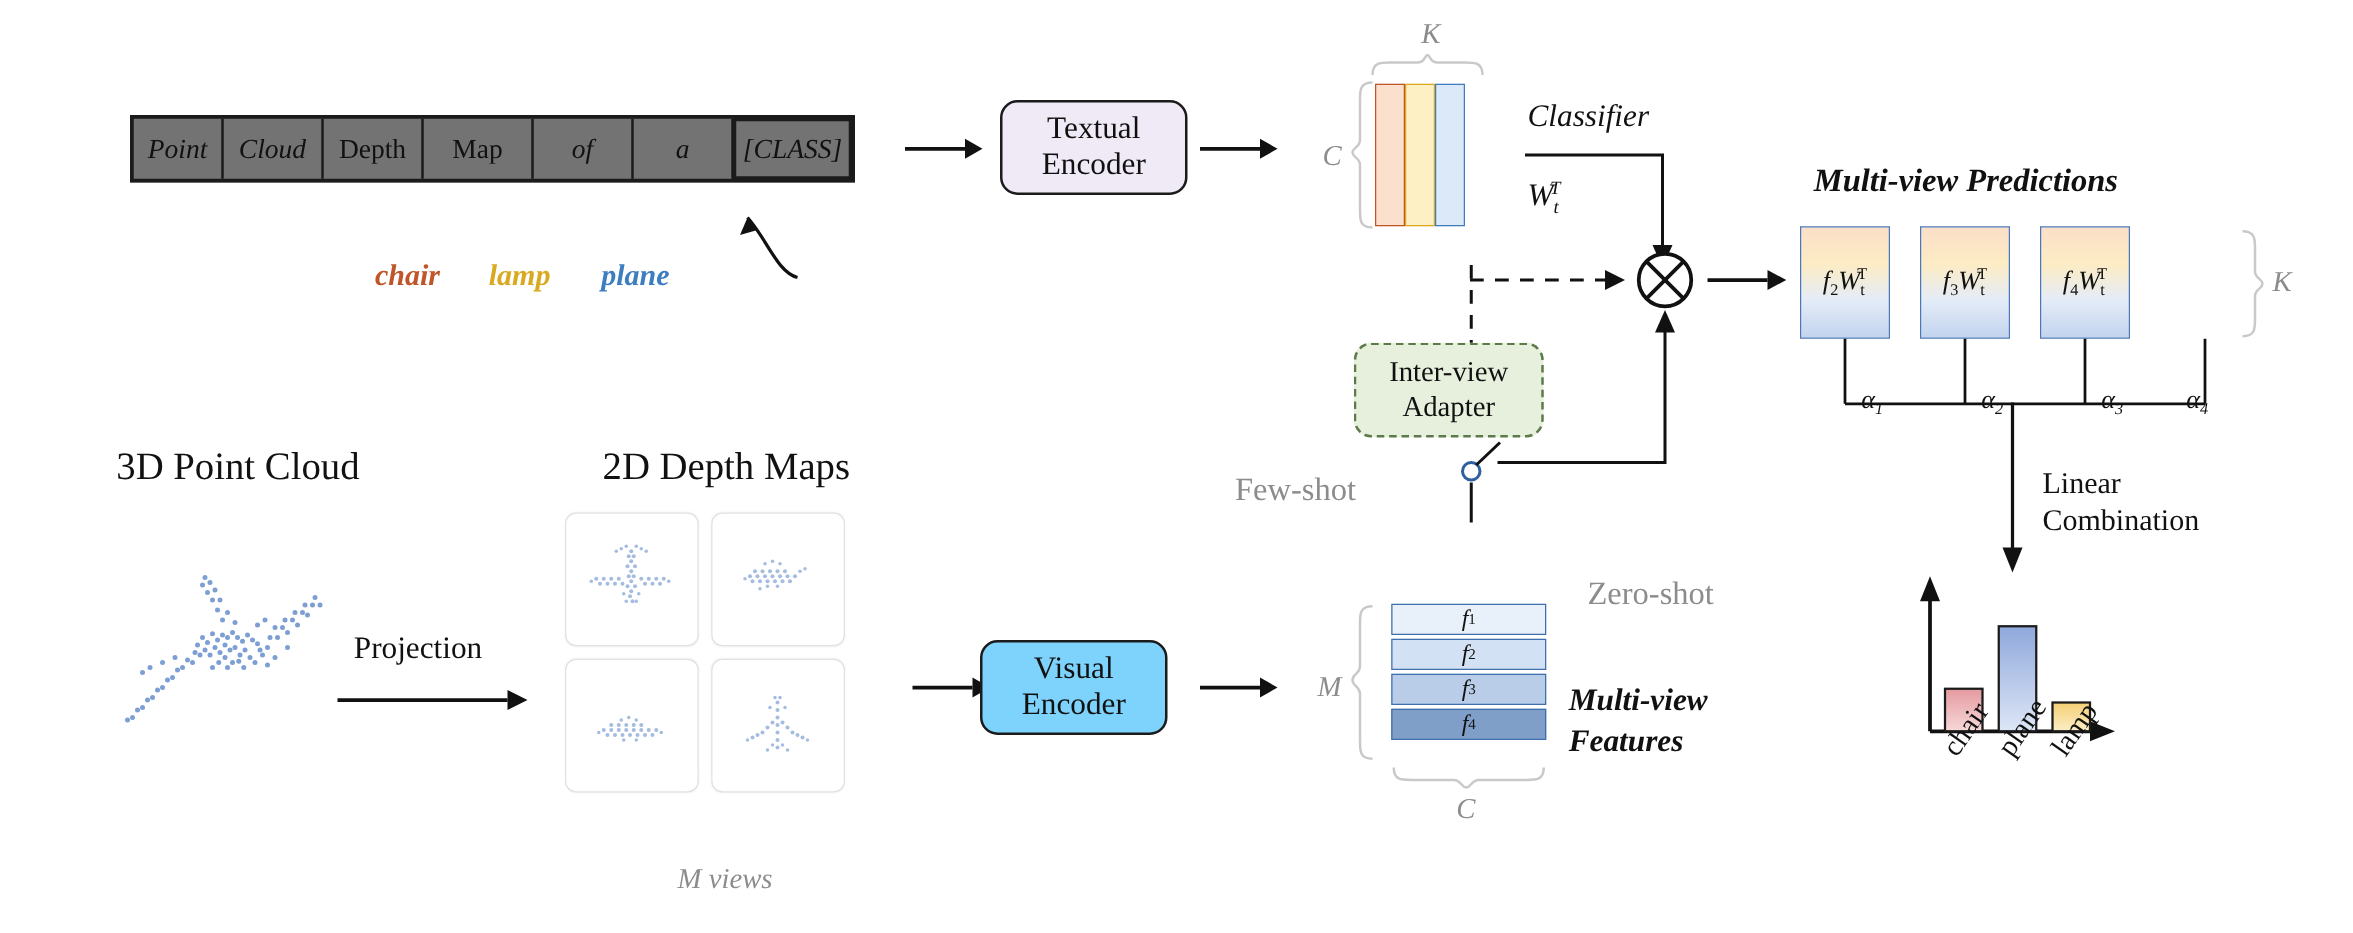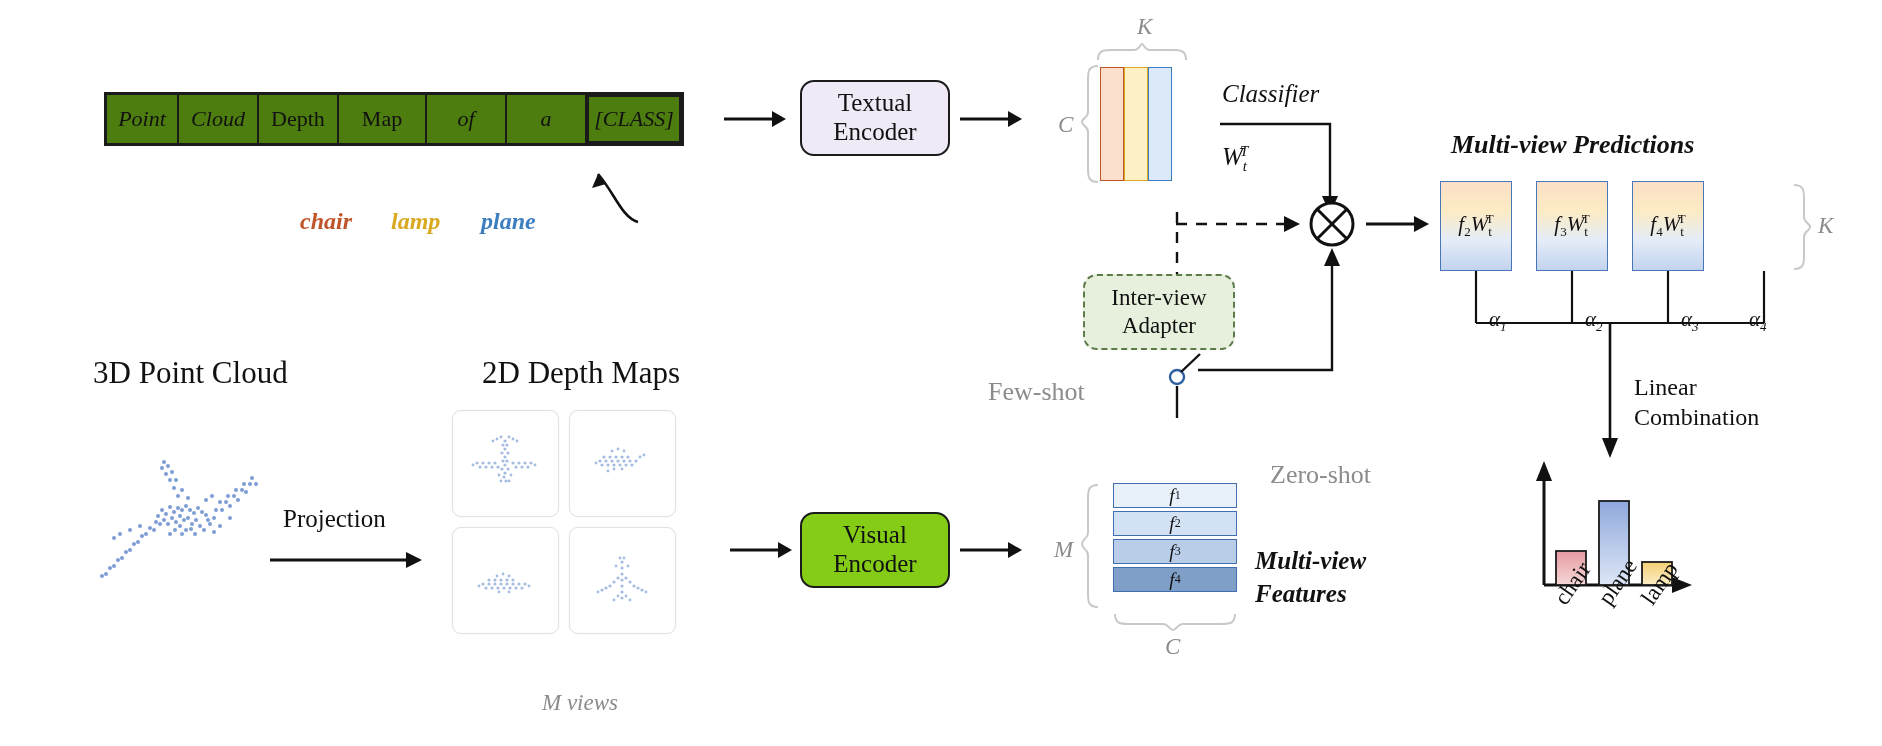--- a/index.html
+++ b/index.html
@@ -3,34 +3,34 @@
 <meta charset="utf-8">
 <style>
   html,body{margin:0;padding:0;background:#ffffff;}
   body{width:1882px;height:746px;position:relative;overflow:hidden;
        font-family:"Liberation Serif",serif;color:#111;}
   .abs{position:absolute;}
   .it{font-style:italic;}
 
   
   #prompt-table{left:104px;top:92px;height:54px;display:flex;border:3px solid #1b1b1b;
-                box-sizing:border-box;background:#4d7c0f;}
+                box-sizing:border-box;background:#737373;}
   #prompt-table .cell{border-right:2px solid #1b1b1b;display:flex;align-items:center;
                 justify-content:center;font-size:22px;box-sizing:border-box;padding:0 6px;}
   #prompt-table .cell:last-child{border-right:none;}
   #prompt-table .cell.boxed{border:3px solid #1b1b1b;margin:-1px;}
 
   
   .classword{font-size:24px;font-style:italic;font-weight:600;}
 
   
   .encoder{border:2.5px solid #1b1b1b;border-radius:14px;font-size:25px;line-height:1.15;
            display:flex;align-items:center;justify-content:center;text-align:center;}
   #textual-encoder{left:800px;top:80px;width:146px;height:72px;background:#efeaf6;}
-  #visual-encoder{left:800px;top:512px;width:146px;height:72px;background:#84cc16;}
+  #visual-encoder{left:784px;top:512px;width:146px;height:72px;background:#7dd3fc;}
 
   
   #inter-view-adapter{left:1083px;top:274px;width:148px;height:72px;background:#e6f0dc;
         border:2.5px dashed #5c7a4a;border-radius:14px;font-size:23px;line-height:1.2;
         display:flex;align-items:center;justify-content:center;text-align:center;color:#111;}
 
   
   #classifier-matrix{left:1100px;top:67px;display:flex;height:114px;}
   #classifier-matrix .col{width:24px;height:114px;box-sizing:border-box;}
 

